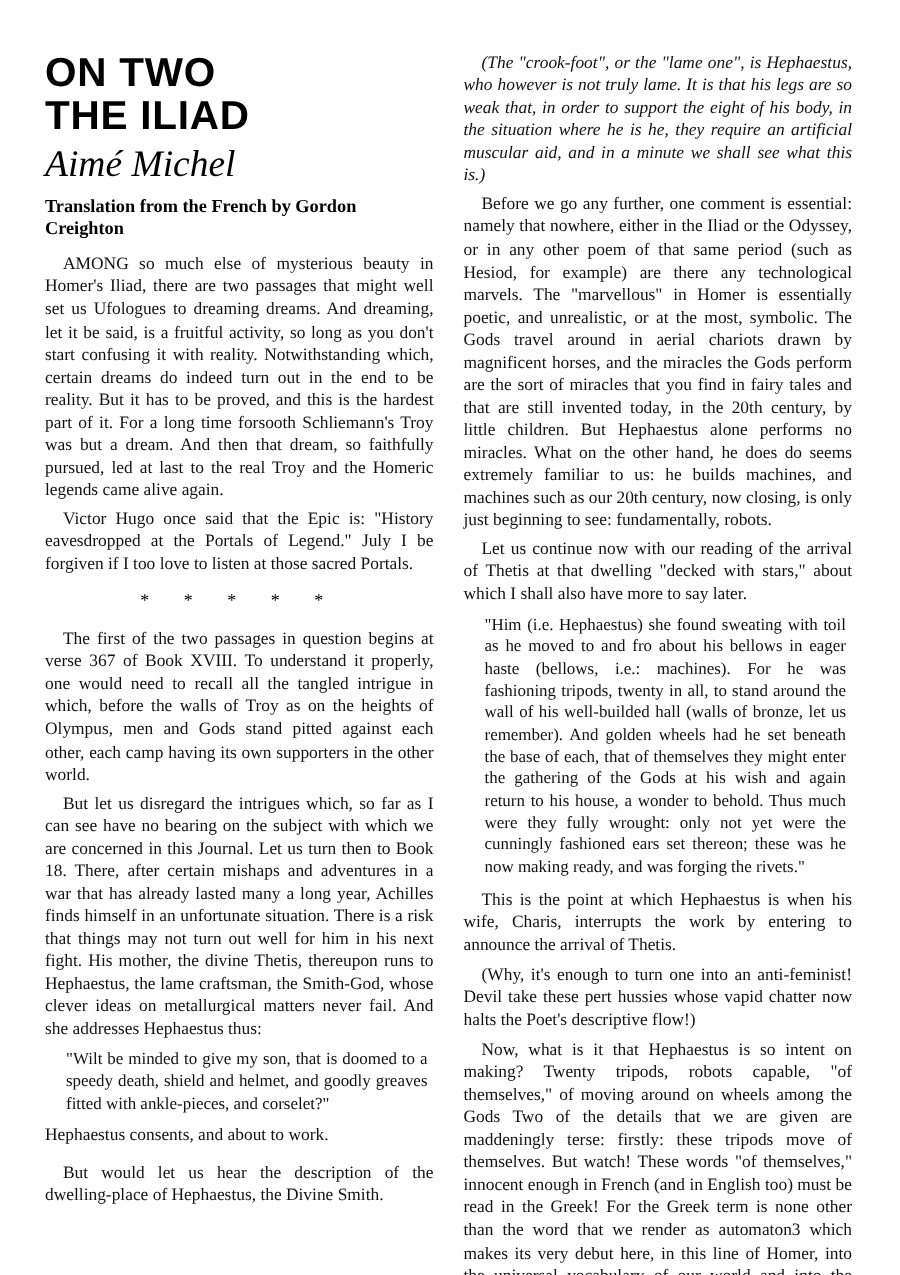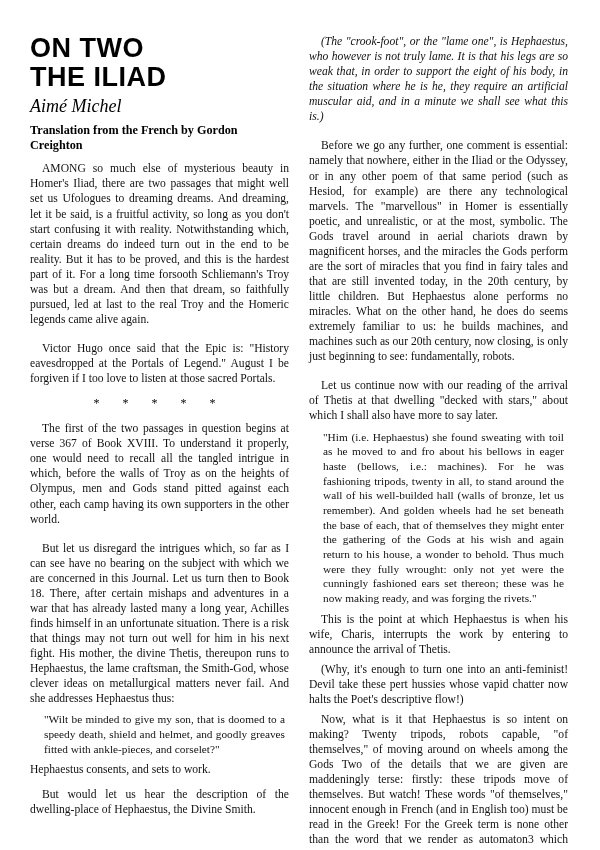--- a/index.html
+++ b/index.html
@@ -38,21 +38,21 @@
     letter-spacing: 0.5px;
     margin: 0 0 2px 0;
     color: #000;
   }
   .title .line {
     display: block;
   }
   .author {
     font-family: "Liberation Serif", serif;
     font-style: italic;
-    font-size: 18px;
+    font-size: 25px;
     margin: 4px 0 6px 0;
     color: #000;
   }
   .translator {
     font-family: Liberation Serif, serif;
     font-weight: bold;
     font-size: 12.2px;
     margin: 0 0 8px 0;
     color: #000;
   }
@@ -62,21 +62,21 @@
     line-height: 1.30;
     text-align: justify;
     text-indent: 12px;
     hyphens: auto;
     -webkit-hyphens: auto;
   }
   p.body.noindent {
     text-indent: 0;
   }
   p.body + p.body {
-    margin-top: 14px;
+    margin-top: 4px;
     font-family: Liberation Serif, serif;
   }
   .dropcap-par {
     text-indent: 0;
   }
   .quote {
     margin: 6px 0 6px 0;
     padding-left: 14px;
     padding-right: 4px;
     font-size: 11.3px;
@@ -103,30 +103,30 @@
 
     <div class="col">
       <h1 class="title">
         <span class="line">ON TWO</span>
         <span class="line">THE ILIAD</span>
       </h1>
       <div class="author">Aimé Michel</div>
       <div class="translator">Translation from the French by Gordon Creighton</div>
 
       <p class="body dropcap-par">AMONG so much else of mysterious beauty in Homer's Iliad, there are two passages that might well set us Ufologues to dreaming dreams. And dreaming, let it be said, is a fruitful activity, so long as you don't start confusing it with reality. Notwithstanding which, certain dreams do indeed turn out in the end to be reality. But it has to be proved, and this is the hardest part of it. For a long time forsooth Schliemann's Troy was but a dream. And then that dream, so faithfully pursued, led at last to the real Troy and the Homeric legends came alive again.</p>
-      <p class="body">Victor Hugo once said that the Epic is: "History eavesdropped at the Portals of Legend." August I be forgiven if I too love to listen at those sacred Portals.</p>
+      <p class="body">Victor Hugo once said that the Epic is: "History eavesdropped at the Portals of Legend." July I be forgiven if I too love to listen at those sacred Portals.</p>
 
       <div class="sep">*  *  *  *  *</div>
 
       <p class="body">The first of the two passages in question begins at verse 367 of Book XVIII. To understand it properly, one would need to recall all the tangled intrigue in which, before the walls of Troy as on the heights of Olympus, men and Gods stand pitted against each other, each camp having its own supporters in the other world.</p>
       <p class="body">But let us disregard the intrigues which, so far as I can see have no bearing on the subject with which we are concerned in this Journal. Let us turn then to Book 18. There, after certain mishaps and adventures in a war that has already lasted many a long year, Achilles finds himself in an unfortunate situation. There is a risk that things may not turn out well for him in his next fight. His mother, the divine Thetis, thereupon runs to Hephaestus, the lame craftsman, the Smith-God, whose clever ideas on metallurgical matters never fail. And she addresses Hephaestus thus:</p>
 
       <div class="quote">"Wilt be minded to give my son, that is doomed to a speedy death, shield and helmet, and goodly greaves fitted with ankle-pieces, and corselet?"</div>
 
-      <p class="body noindent">Hephaestus consents, and sets to work.</p>
+      <p class="body noindent">Hephaestus consents, and about to work.</p>
       <div class="spacer-sm"></div>
       <div class="spacer-sm"></div>
       <p class="body">But would let us hear the description of the dwelling-place of Hephaestus, the Divine Smith.</p>
 
     </div>
 
     <div class="col">
       <p class="body ital-par">(The "crook-foot", or the "lame one", is Hephaestus, who however is not truly lame. It is that his legs are so weak that, in order to support the eight of his body, in the situation where he is he, they require an artificial muscular aid, and in a minute we shall see what this is.)</p>
       <p class="body">Before we go any further, one comment is essential: namely that nowhere, either in the Iliad or the Odyssey, or in any other poem of that same period (such as Hesiod, for example) are there any technological marvels. The "marvellous" in Homer is essentially poetic, and unrealistic, or at the most, symbolic. The Gods travel around in aerial chariots drawn by magnificent horses, and the miracles the Gods perform are the sort of miracles that you find in fairy tales and that are still invented today, in the 20th century, by little children. But Hephaestus alone performs no miracles. What on the other hand, he does do seems extremely familiar to us: he builds machines, and machines such as our 20th century, now closing, is only just beginning to see: fundamentally, robots.</p>
       <p class="body">Let us continue now with our reading of the arrival of Thetis at that dwelling "decked with stars," about which I shall also have more to say later.</p>

